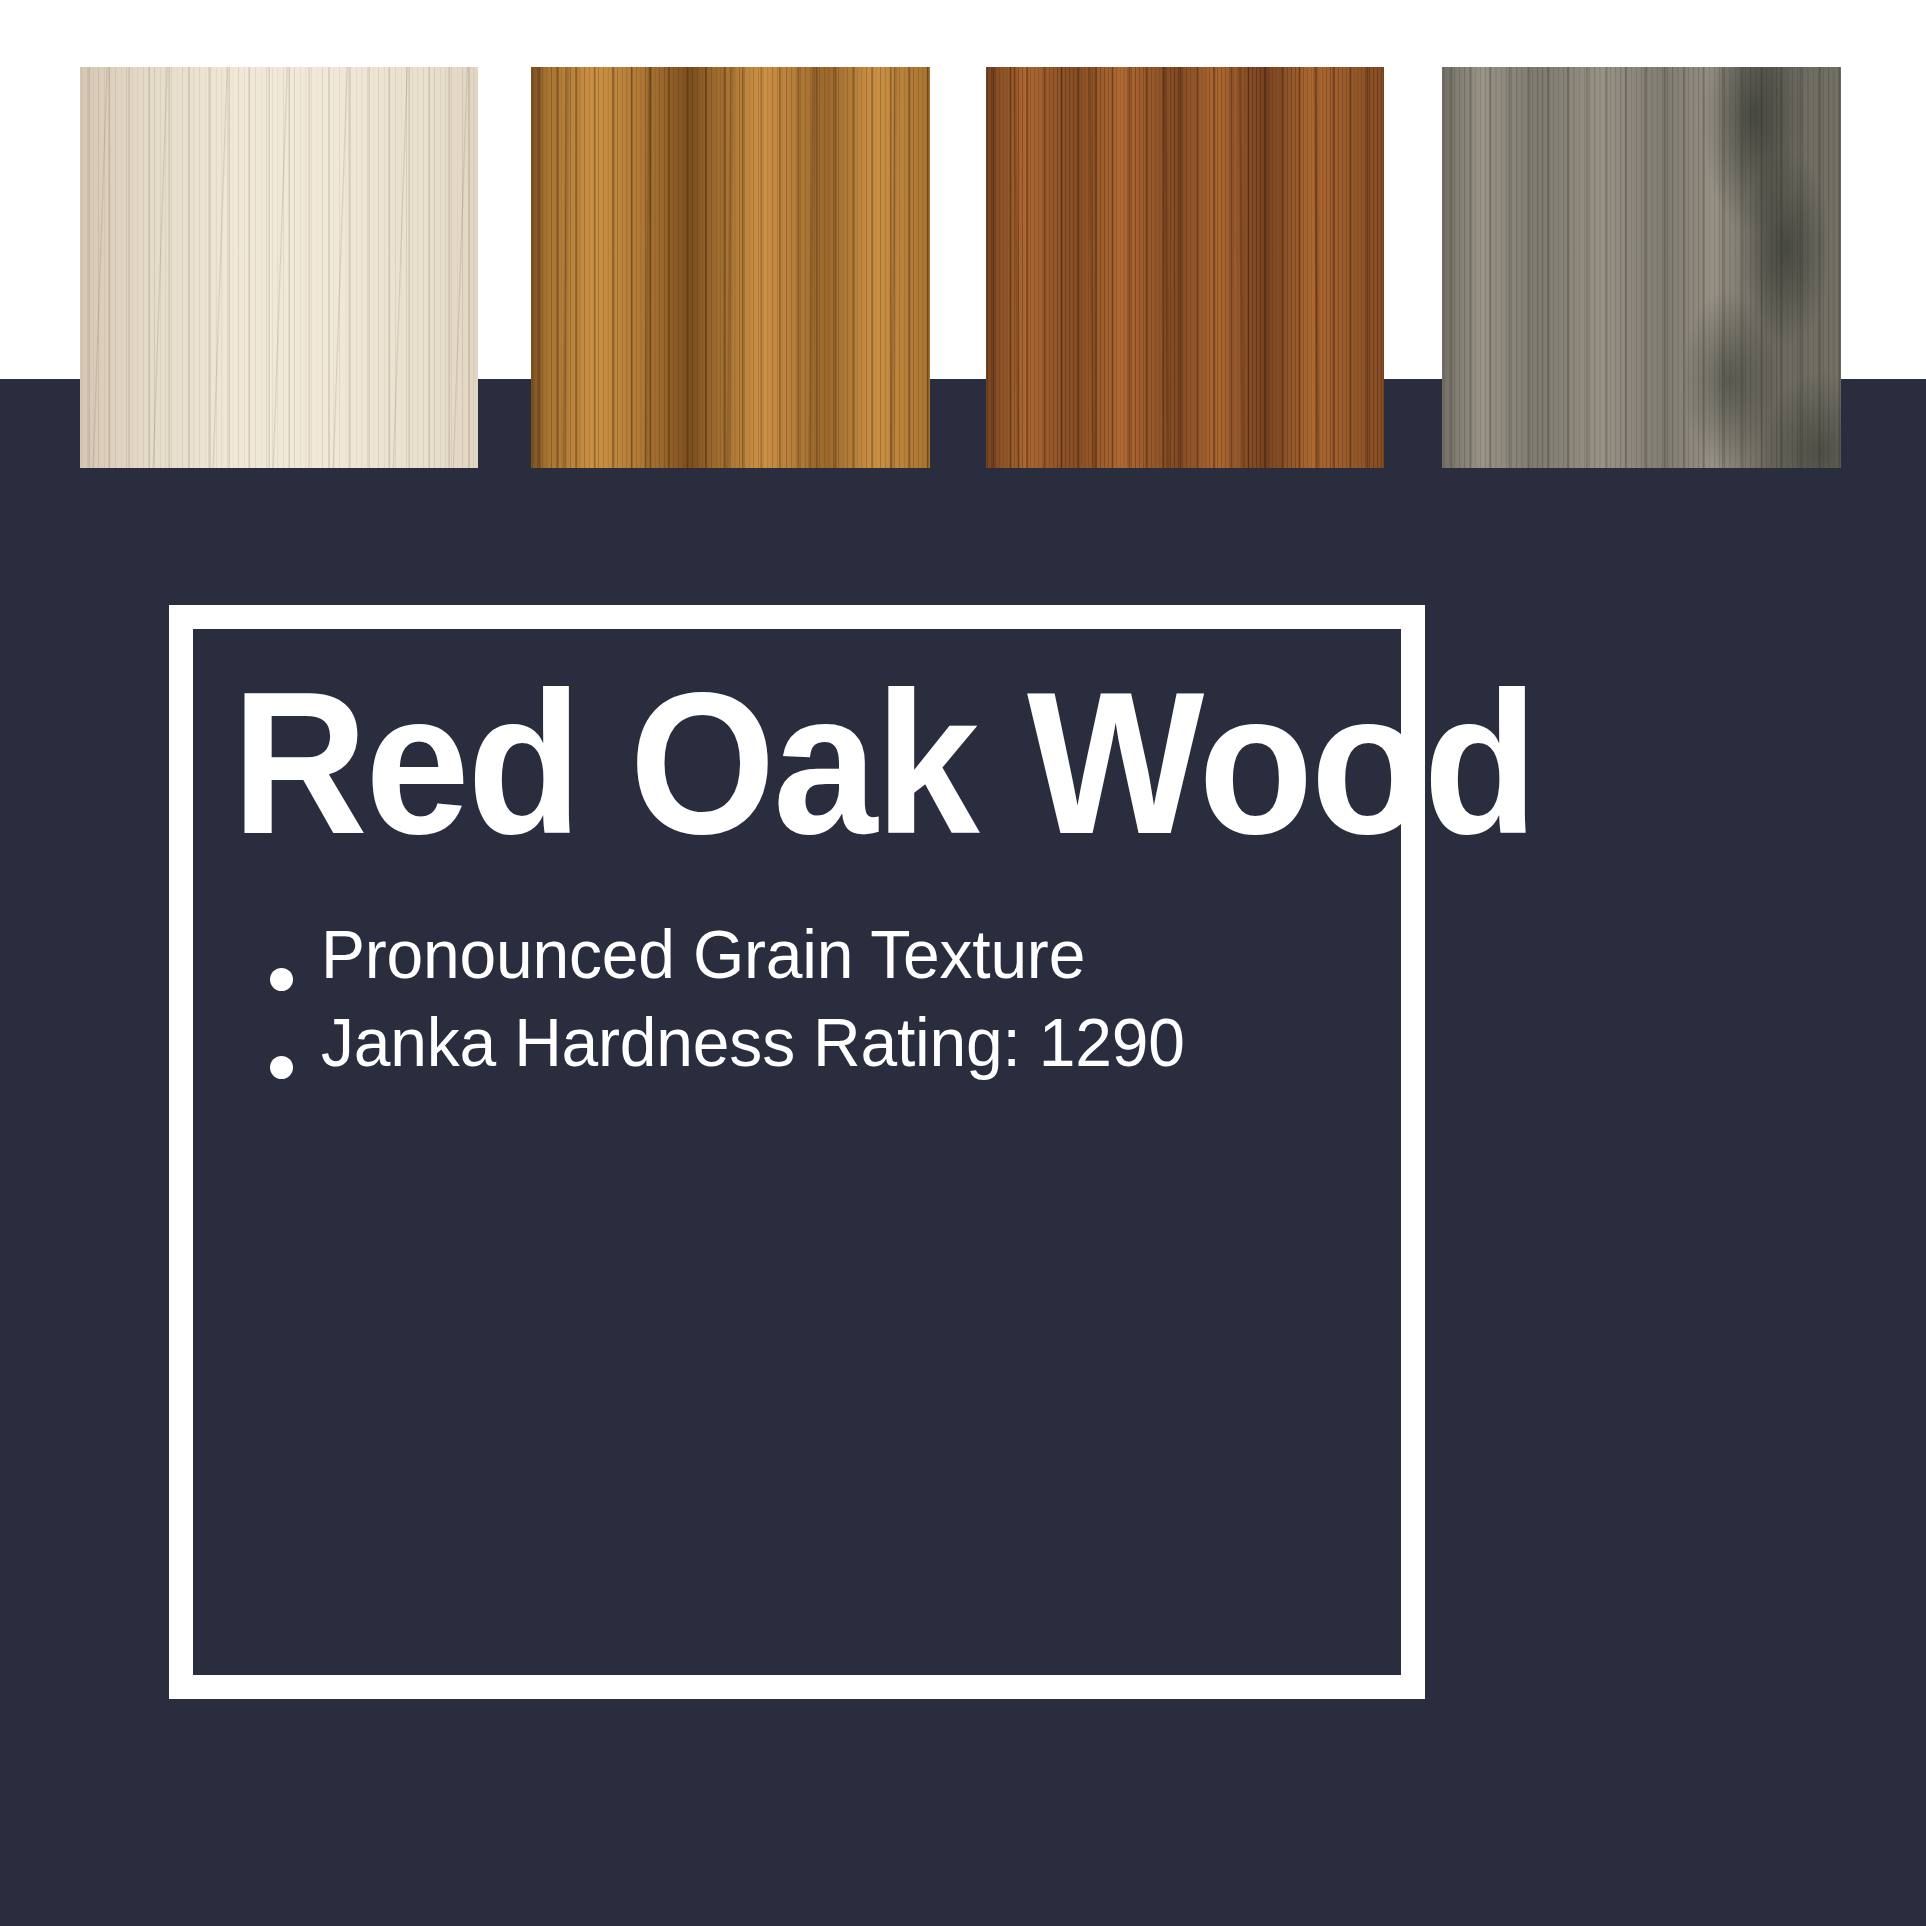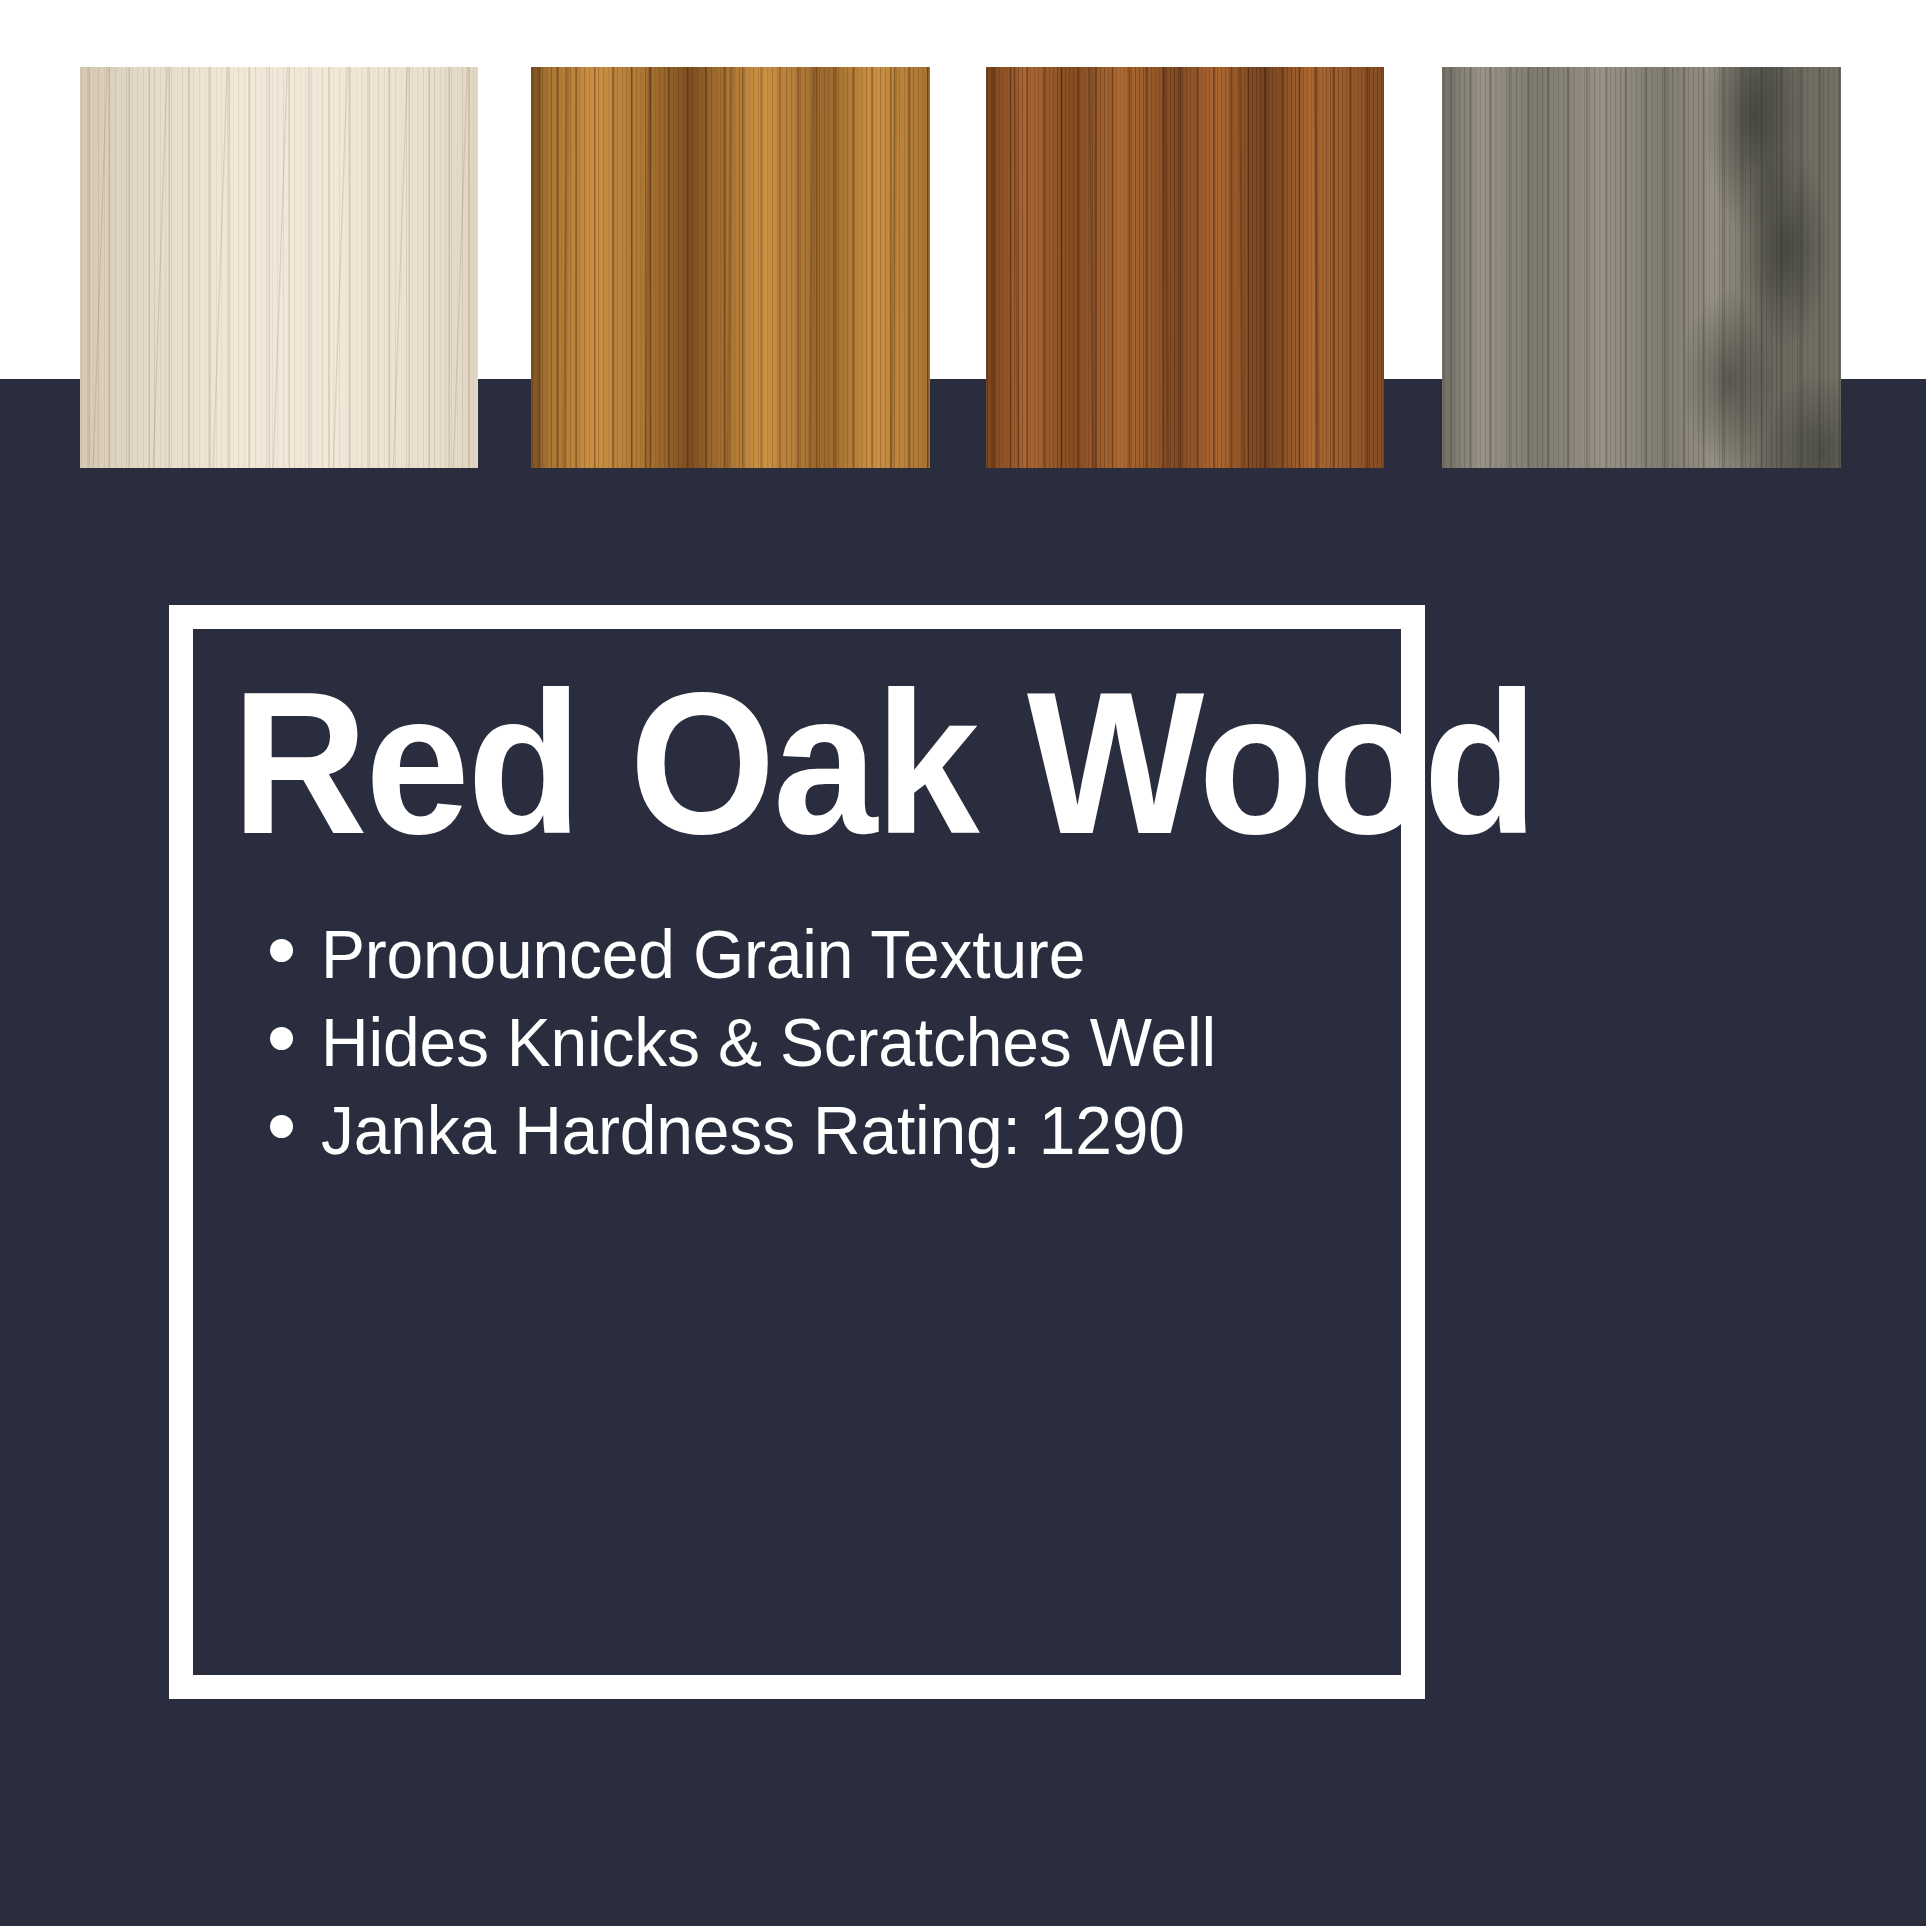--- a/index.html
+++ b/index.html
@@ -176,21 +176,21 @@
     white-space:nowrap;
   }
 
   .feature-list {
     list-style:none;
     margin-top:55px;
     padding-left:38px;
   }
   .feature-item {
     display:flex;
-    align-items:flex-start;
+    align-items:flex-end;
     margin-bottom:14.6px;
     min-height:46px;
   }
   .bullet-dot {
     flex:0 0 auto;
     width:23px; height:23px;
     border-radius:50%;
     background:#FFFFFF;
     margin-top:20.7px;
     margin-right:28.4px;
@@ -240,24 +240,20 @@
 
     <h1 class="page-title">Red Oak Wood</h1>
 
     <ul class="feature-list">
 
       <li class="feature-item">
         <span class="bullet-dot"></span>
         <span class="feature-text">Pronounced Grain Texture</span>
       </li>
 
-      <li class="feature-item">
-        <span class="bullet-dot"></span>
-        <span class="feature-text">Hides Knicks &amp; Scratches Well</span>
-      </li>
 
 
       <li class="feature-item">
         <span class="bullet-dot"></span>
         <span class="feature-text">Janka Hardness Rating: 1290</span>
       </li>
 
     </ul>
   </div>
 </div>

